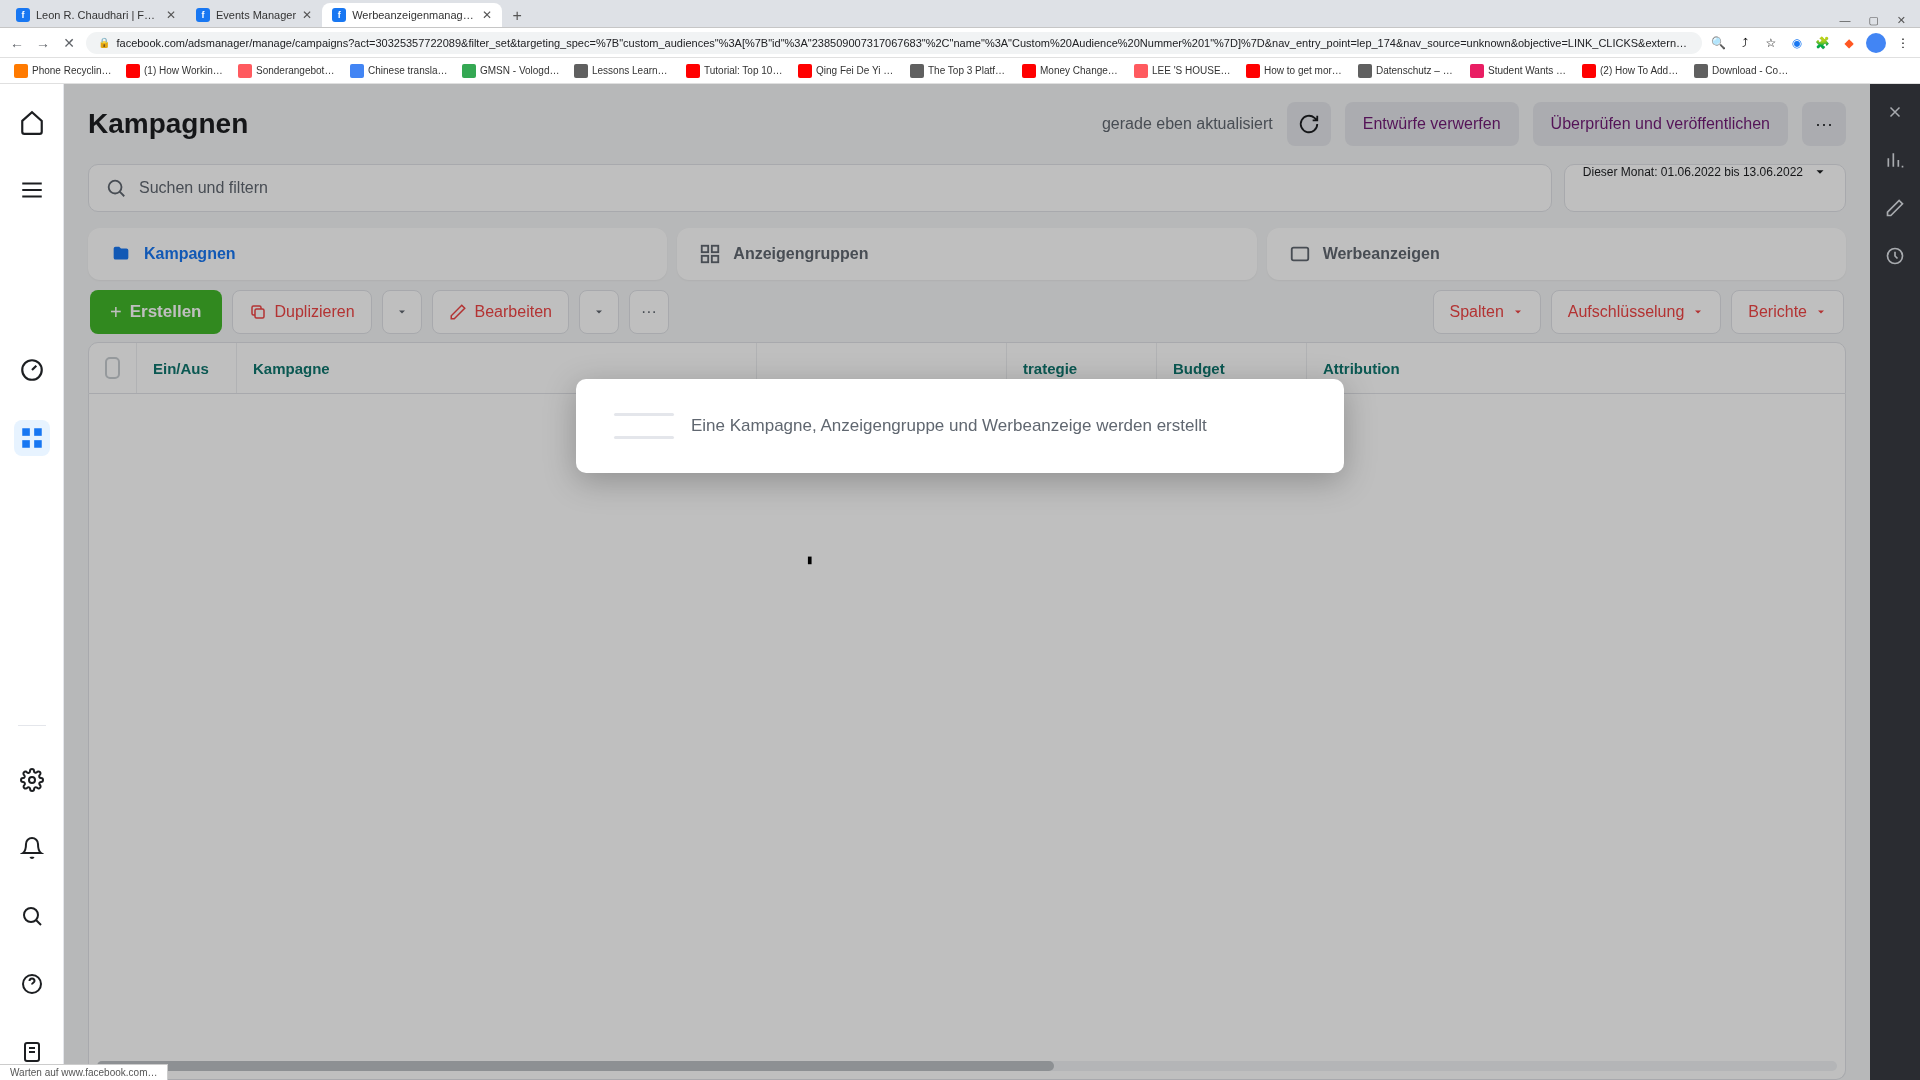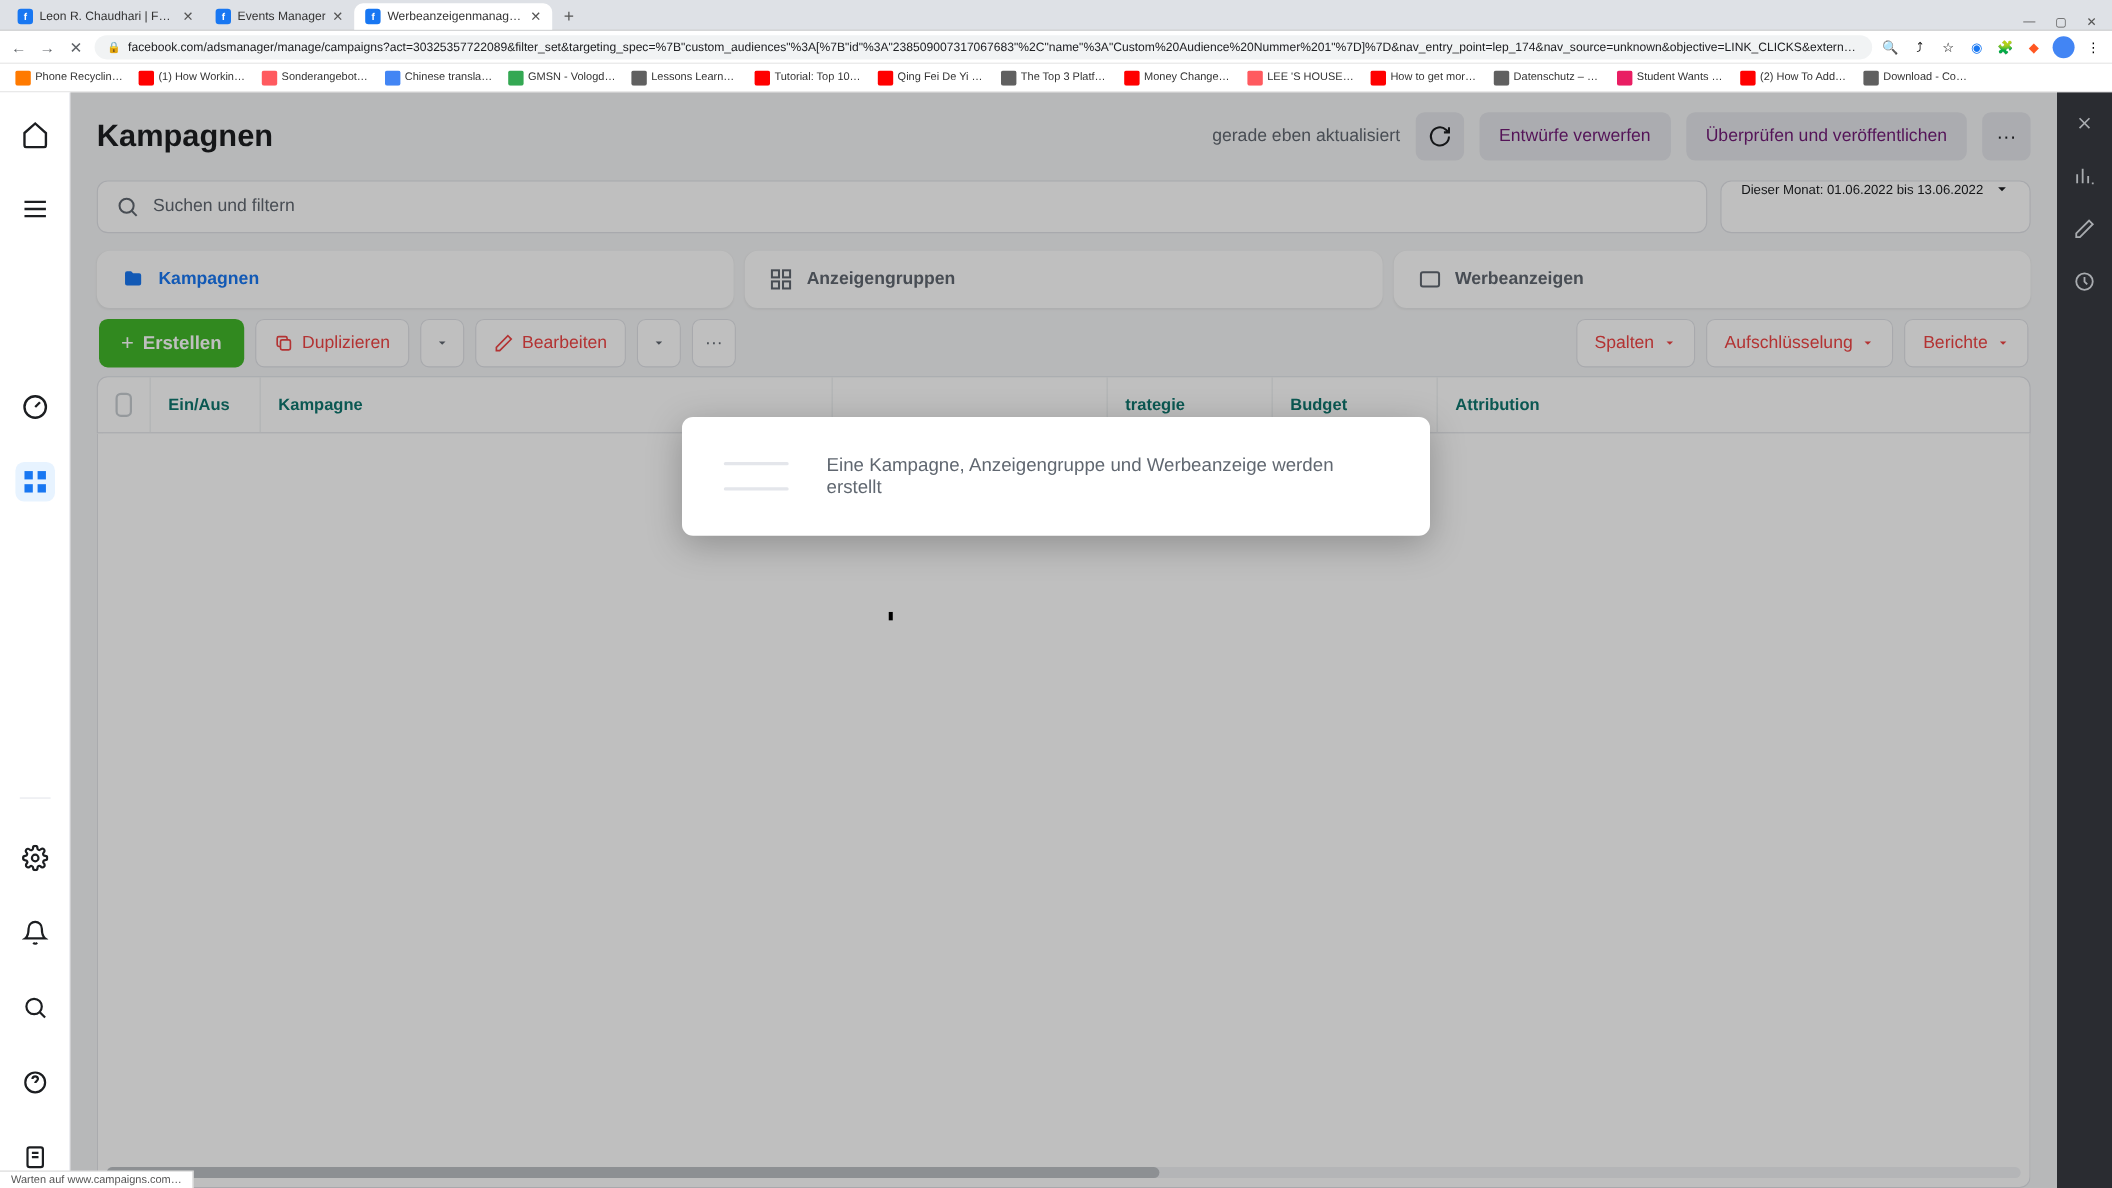--- a/index.html
+++ b/index.html
@@ -83,21 +83,21 @@
     .table-body{flex:1;background:#fff;border:1px solid #e0e2e7;border-top:none;border-radius:0 0 10px 10px;min-height:460px;position:relative}
     .h-scroll{position:absolute;bottom:8px;left:8px;right:8px;height:10px;background:#f0f2f5;border-radius:5px}
     .h-thumb{height:100%;width:55%;background:#bcc0c4;border-radius:5px}
 
     
     .right-rail{width:50px;background:#2a2c31;display:flex;flex-direction:column;align-items:center;padding-top:16px;gap:24px;color:#a8abaf}
     .rr-item{width:24px;height:24px;display:flex;align-items:center;justify-content:center;cursor:pointer}
 
     
     .dim{position:absolute;inset:0;background:rgba(0,0,0,.25);z-index:10}
-    .modal{position:absolute;top:295px;left:50%;transform:translateX(-50%);width:680px;background:#fff;border-radius:10px;box-shadow:0 8px 32px rgba(0,0,0,.25);padding:34px 38px;z-index:20;display:flex;align-items:center;gap:34px}
+    .modal{position:absolute;top:295px;left:50%;transform:translateX(-50%);width:768px;background:#fff;border-radius:10px;box-shadow:0 8px 32px rgba(0,0,0,.25);padding:34px 38px;z-index:20;display:flex;align-items:center;gap:17px}
     .spinner-ph{width:60px;display:flex;flex-direction:column;gap:20px}
     .spinner-line{height:3px;background:#e4e6eb;border-radius:2px}
     .modal-text{font-size:17px;color:#606770}
     .cursor-dot{position:absolute;top:470px;left:807px;font-size:10px;color:#000;z-index:30}
 
     
     .status-bar{position:fixed;bottom:0;left:0;background:#fff;border:1px solid #ccc;border-left:none;border-bottom:none;padding:2px 10px;font-size:10px;color:#555;z-index:40}
 
     svg{display:block}
   </style>
@@ -432,13 +432,13 @@
   <div class="modal">
     <div class="spinner-ph">
       <div class="spinner-line"></div>
       <div class="spinner-line"></div>
     </div>
     <div class="modal-text">Eine Kampagne, Anzeigengruppe und Werbeanzeige werden erstellt</div>
   </div>
   <div class="cursor-dot">▮</div>
 </div>
 
-<div class="status-bar">Warten auf www.campaigns.com…</div>
+<div class="status-bar">Warten auf www.facebook.com…</div>
 
 </body></html>

